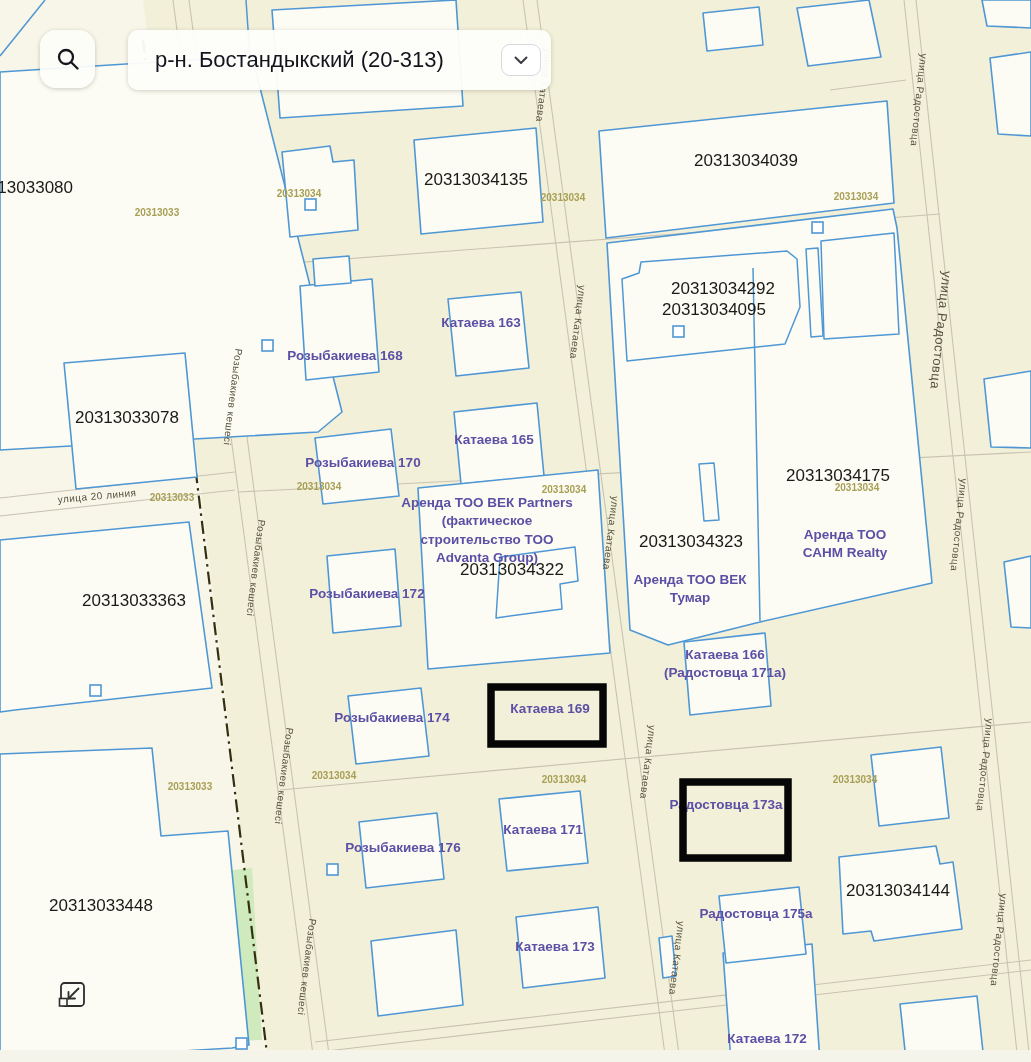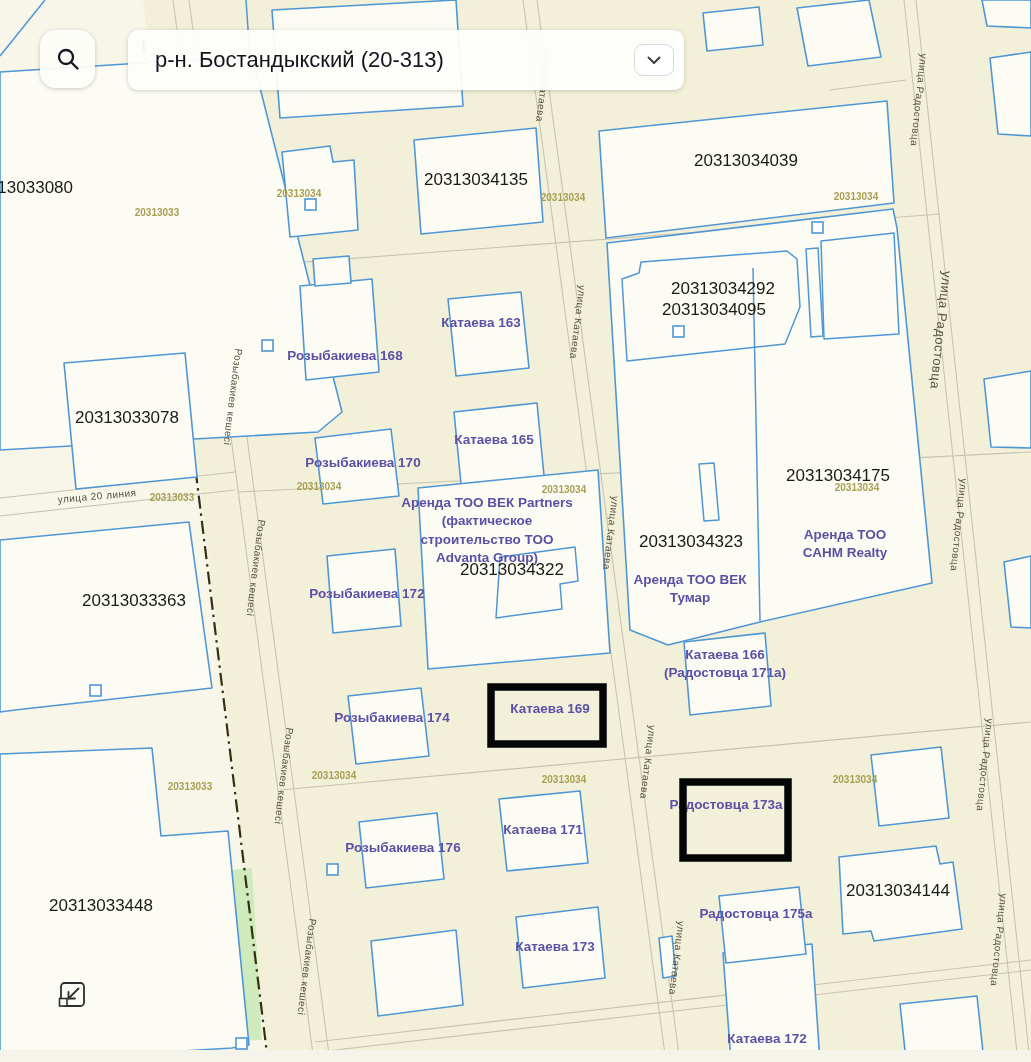--- a/index.html
+++ b/index.html
@@ -10,21 +10,21 @@
   .cad{fill:#1b1b15;}
   .addr{fill:#5b50a5;font-weight:700;}
   .qtr{fill:#a89f55;font-weight:700;}
   .str{fill:#55513d;letter-spacing:.5px;}
 
   .topbar{position:absolute;left:0;top:0;width:100%;height:0;}
   .search-btn{position:absolute;left:40px;top:30px;width:55px;height:58px;
     border:none;border-radius:16px;background:rgba(253,253,249,.93);
     box-shadow:0 1px 4px rgba(70,70,55,.28);cursor:pointer;
     display:flex;align-items:center;justify-content:center;}
-  .district-pill{position:absolute;left:128px;top:30px;width:556px;height:60px;
+  .district-pill{position:absolute;left:128px;top:30px;width:423px;height:60px;
     border-radius:10px;background:rgba(253,253,250,.96);
     box-shadow:0 1px 4px rgba(70,70,55,.25);display:flex;align-items:center;}
   .district-text{padding-left:27px;font-size:22px;font-weight:500;color:#14141d;
     white-space:nowrap;overflow:hidden;}
   .chevron-btn{position:absolute;right:10px;top:14px;width:40px;height:32px;
     border:1.5px solid #d9d9dd;border-radius:9px;background:#fff;cursor:pointer;
     display:flex;align-items:center;justify-content:center;}
   .collapse-btn{position:absolute;left:55px;top:979px;width:36px;height:34px;
     padding:0;border:none;background:transparent;cursor:pointer;}
 </style>

